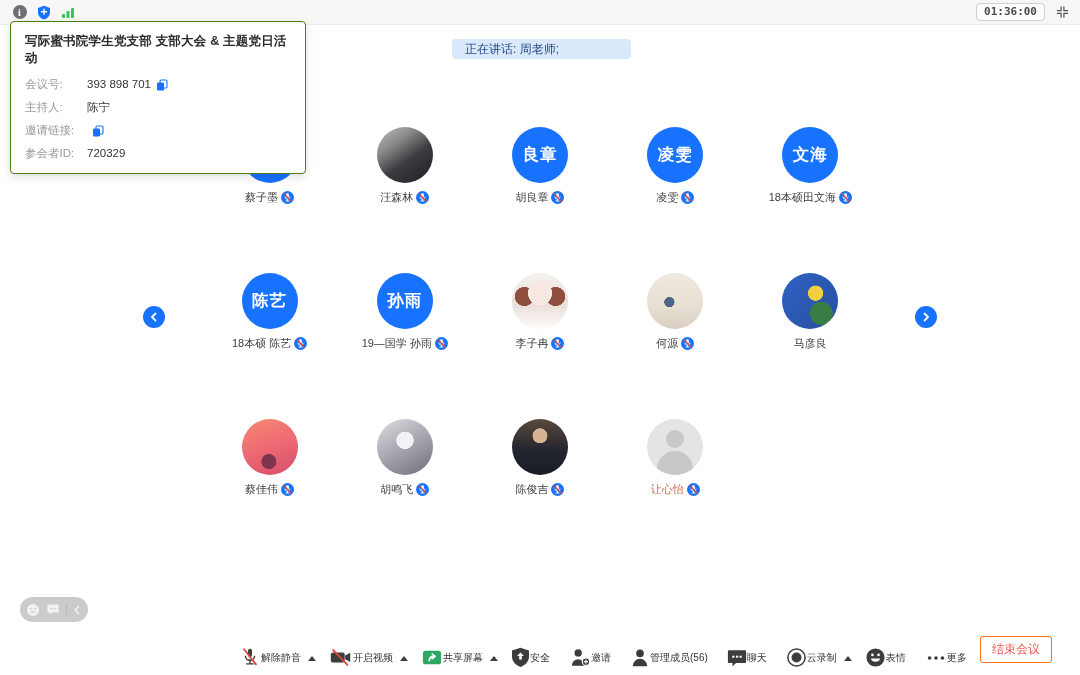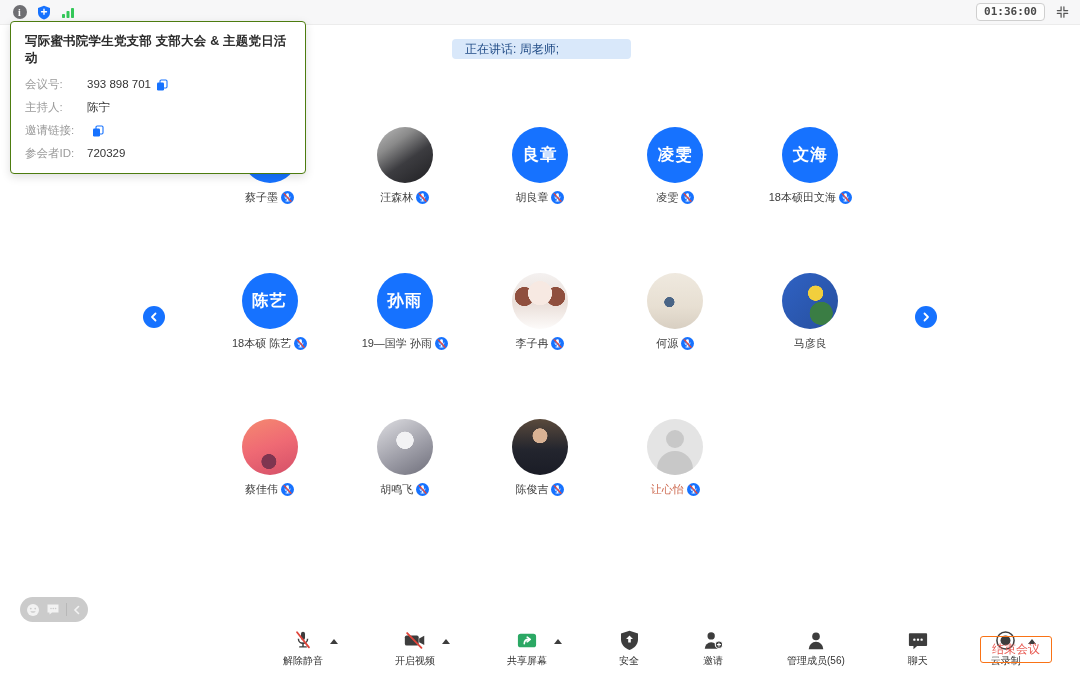--- a/index.html
+++ b/index.html
@@ -100,22 +100,22 @@
     background:#c9c9c9; display:flex; align-items:center; padding:0 7px 0 6px; gap:6px; opacity:.95;
   }
   .pill-div { width:1px; height:13px; background:#b5b5b5; }
   .pill-ic { display:flex; cursor:pointer; }
   
   .toolbar {
     position:absolute; left:237px; bottom:7px; height:34px;
     display:flex; align-items:flex-end;
   }
   .titem {
-    position:relative; display:flex; flex-direction:column; align-items:center;
-    cursor:pointer; padding:0 2px; margin-right:15px;margin-left:44px;
+    position:relative; display:flex; flex-direction:row; align-items:flex-start;
+    cursor:pointer; padding:0 2px; margin-right:15px;
   }
   .titem.has-caret { margin-right:24px; }
   .ticon { height:20px; display:flex; align-items:flex-end; justify-content:center; }
   .tlabel { font-size:10px; color:#333; margin-top:3px; white-space:nowrap; }
   .caret {
     position:absolute; right:-13px; top:8px; width:0; height:0; cursor:pointer;
     border-left:4px solid transparent; border-right:4px solid transparent; border-bottom:5px solid #3d3d3d;
   }
   
   .end-btn {

